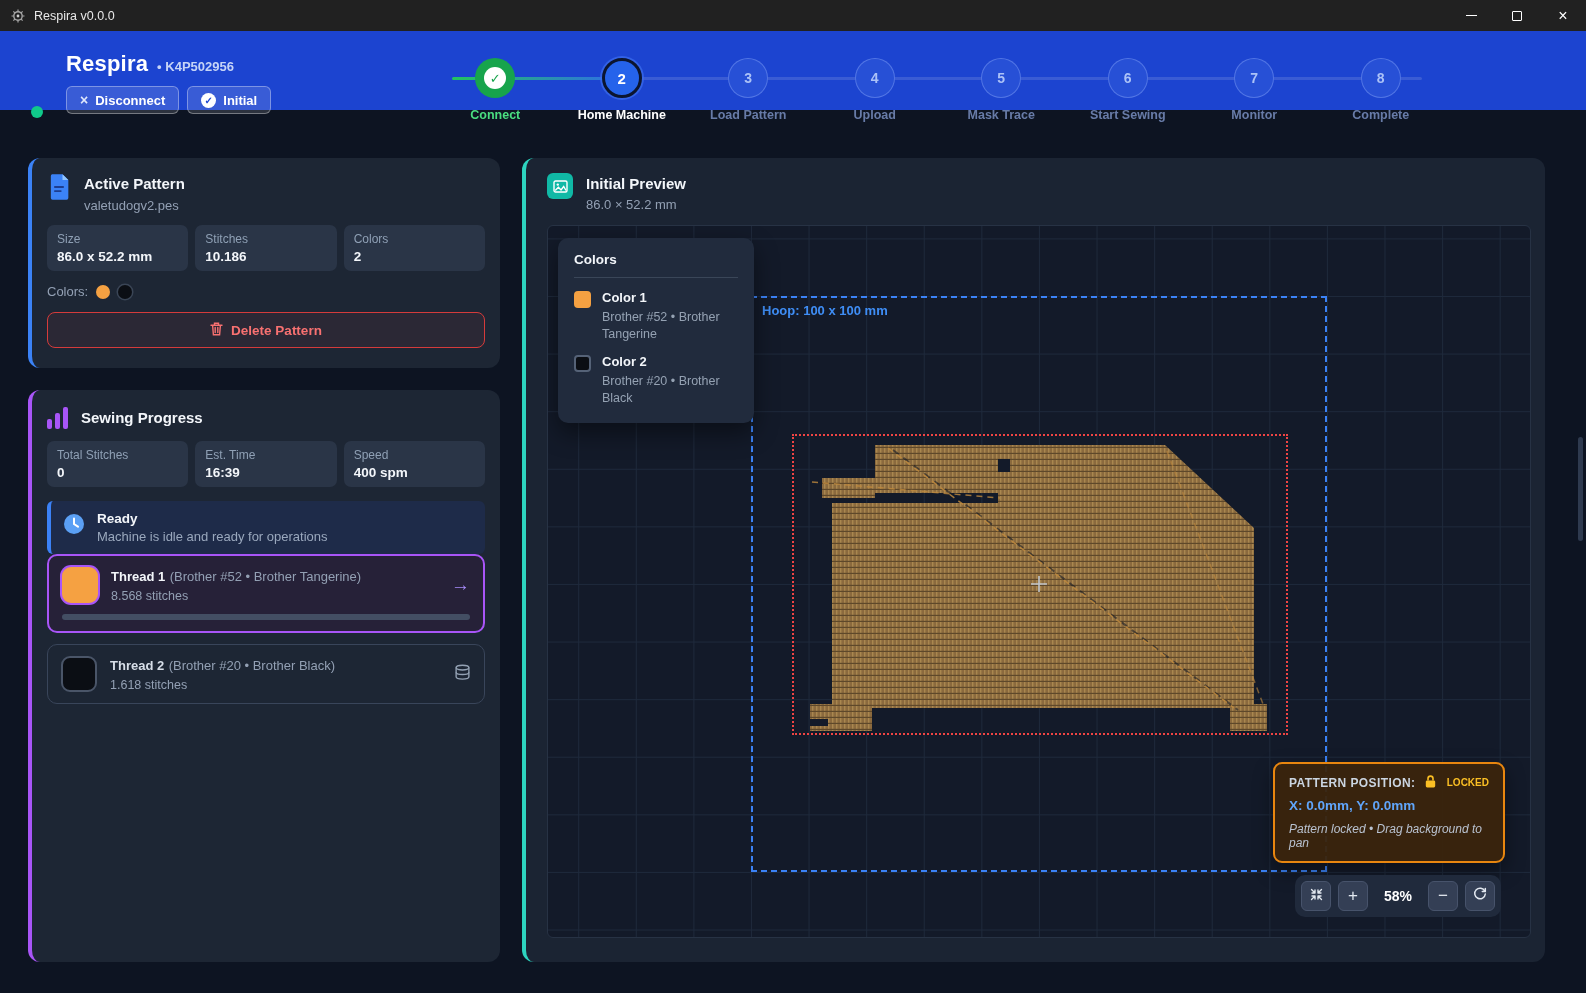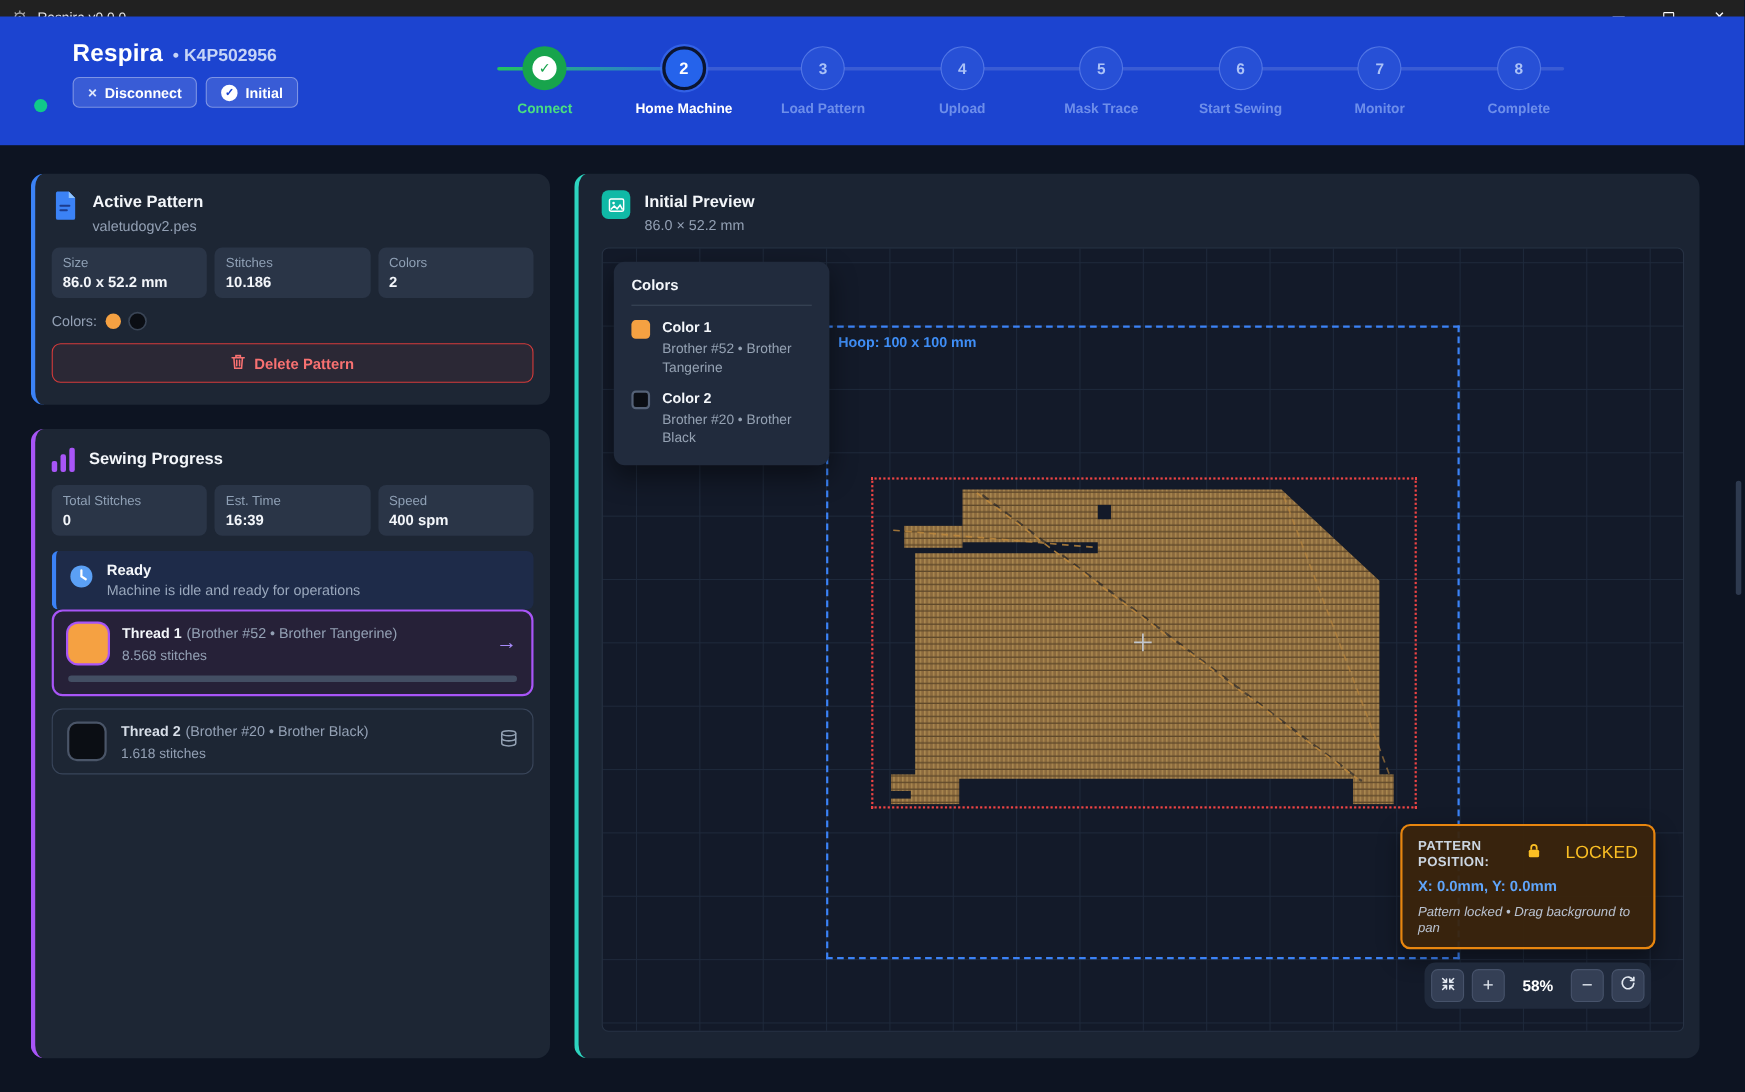--- a/index.html
+++ b/index.html
@@ -12,26 +12,26 @@
     display:flex; align-items:center; color:#e8e8e8; font-size:12.5px; }
   .tb-icon { width:16px; height:16px; margin:0 8px 0 10px; display:inline-flex; }
   .tb-title { flex:0 0 auto; }
   .win-controls { position:absolute; right:0; top:0; height:31px; display:flex; }
   .win-btn { width:46px; height:31px; display:flex; align-items:center; justify-content:center; color:#fff; }
   .ico-min { width:11px; height:1.4px; background:#fff; }
   .ico-max { width:10px; height:10px; border:1.3px solid #fff; border-radius:1px; }
   .ico-close { font-size:16px; line-height:1; font-weight:400; }
 
   
-  .header { position:absolute; left:0; top:15px; width:100%; height:117px; background:#1c44d0; }
+  .header { position:absolute; left:0; top:31px; width:100%; height:79px; background:#1c44d0; }
   .status-dot { position:absolute; left:31px; top:75px; width:12px; height:12px; border-radius:50%; background:#10c98a; }
   .brand { position:absolute; left:66px; top:20px; }
   .brand-row { display:flex; align-items:baseline; gap:9px; }
   .app-name { color:#fff; font-size:22px; font-weight:bold; letter-spacing:.2px; }
-  .serial { color:#c6d4f7; font-size:16px; font-weight:bold; }
+  .serial { color:#c6d4f7; font-size:13px; font-weight:bold; }
   .hdr-buttons { display:flex; gap:8px; margin-top:9px; }
   .hdr-btn { height:28px; display:inline-flex; align-items:center; gap:7px; padding:0 13px;
     border-radius:6px; font-size:13px; font-weight:bold; color:#fff;
     background:rgba(255,255,255,.13); border:1px solid rgba(255,255,255,.35); cursor:pointer; }
   .hdr-btn .x { font-size:14px; color:#dfe7fb; }
   .init-ico { width:15px; height:15px; border-radius:50%; background:#fff; color:#1c44d0;
     font-size:10px; font-weight:bold; display:inline-flex; align-items:center; justify-content:center; }
 
   
   .stepper { position:absolute; left:432px; top:27px; width:1012px; height:70px; }
@@ -119,22 +119,22 @@
   .legend-div { height:1px; background:#3a4658; margin:10px 0 12px; }
   .legend-item { display:flex; gap:11px; margin-bottom:11px; }
   .legend-sw { width:17px; height:17px; border-radius:4px; flex:0 0 auto; margin-top:1px; }
   .legend-sw2 { border:2px solid #556277; }
   .legend-name { color:#f3f6fa; font-size:13px; font-weight:bold; }
   .legend-desc { color:#95a2b3; font-size:12.5px; margin-top:4px; line-height:1.35; max-width:128px; }
 
   .overlay { position:absolute; right:25px; bottom:74px; width:232px; background:rgba(58,36,12,.95);
     border:2px solid #e8860f; border-radius:9px; padding:11px 14px; box-shadow:0 8px 20px rgba(0,0,0,.4); }
   .ov-row1 { display:flex; justify-content:space-between; align-items:center; }
-  .ov-label { color:#cbd5e1; font-size:12px; font-weight:bold; letter-spacing:.4px; }
-  .ov-locked { display:flex; align-items:center; gap:23px; color:#fbbf24; font-size:16px; font-weight:normal; cursor:pointer; }
+  .ov-label { color:#cbd5e1; font-size:12px; font-weight:bold; letter-spacing:.4px;text-align:right; }
+  .ov-locked { display:flex; align-items:center; gap:11px; color:#fbbf24; font-size:10px; font-weight:bold; cursor:pointer; }
   .ov-coords { color:#60a5fa; font-size:13.5px; font-weight:bold; margin-top:8px; }
   .ov-hint { color:#b9c2d0; font-size:12px; font-style:italic; margin-top:9px; }
 
   .zoombar { position:absolute; right:29px; bottom:20px; background:#202a3c; border-radius:10px;
     padding:6px; display:flex; align-items:center; gap:7px; }
   .zbtn { width:30px; height:30px; border-radius:6px; background:#343f55; border:1px solid #47536b;
     color:#e2e8f0; display:flex; align-items:center; justify-content:center; font-size:17px; cursor:pointer; }
   .zoom-pct { color:#fff; font-size:14px; font-weight:bold; width:46px; text-align:center; }
 
   .scroll-thumb { position:absolute; right:3px; top:437px; width:5px; height:104px; border-radius:3px; background:#2e3a4f; }

